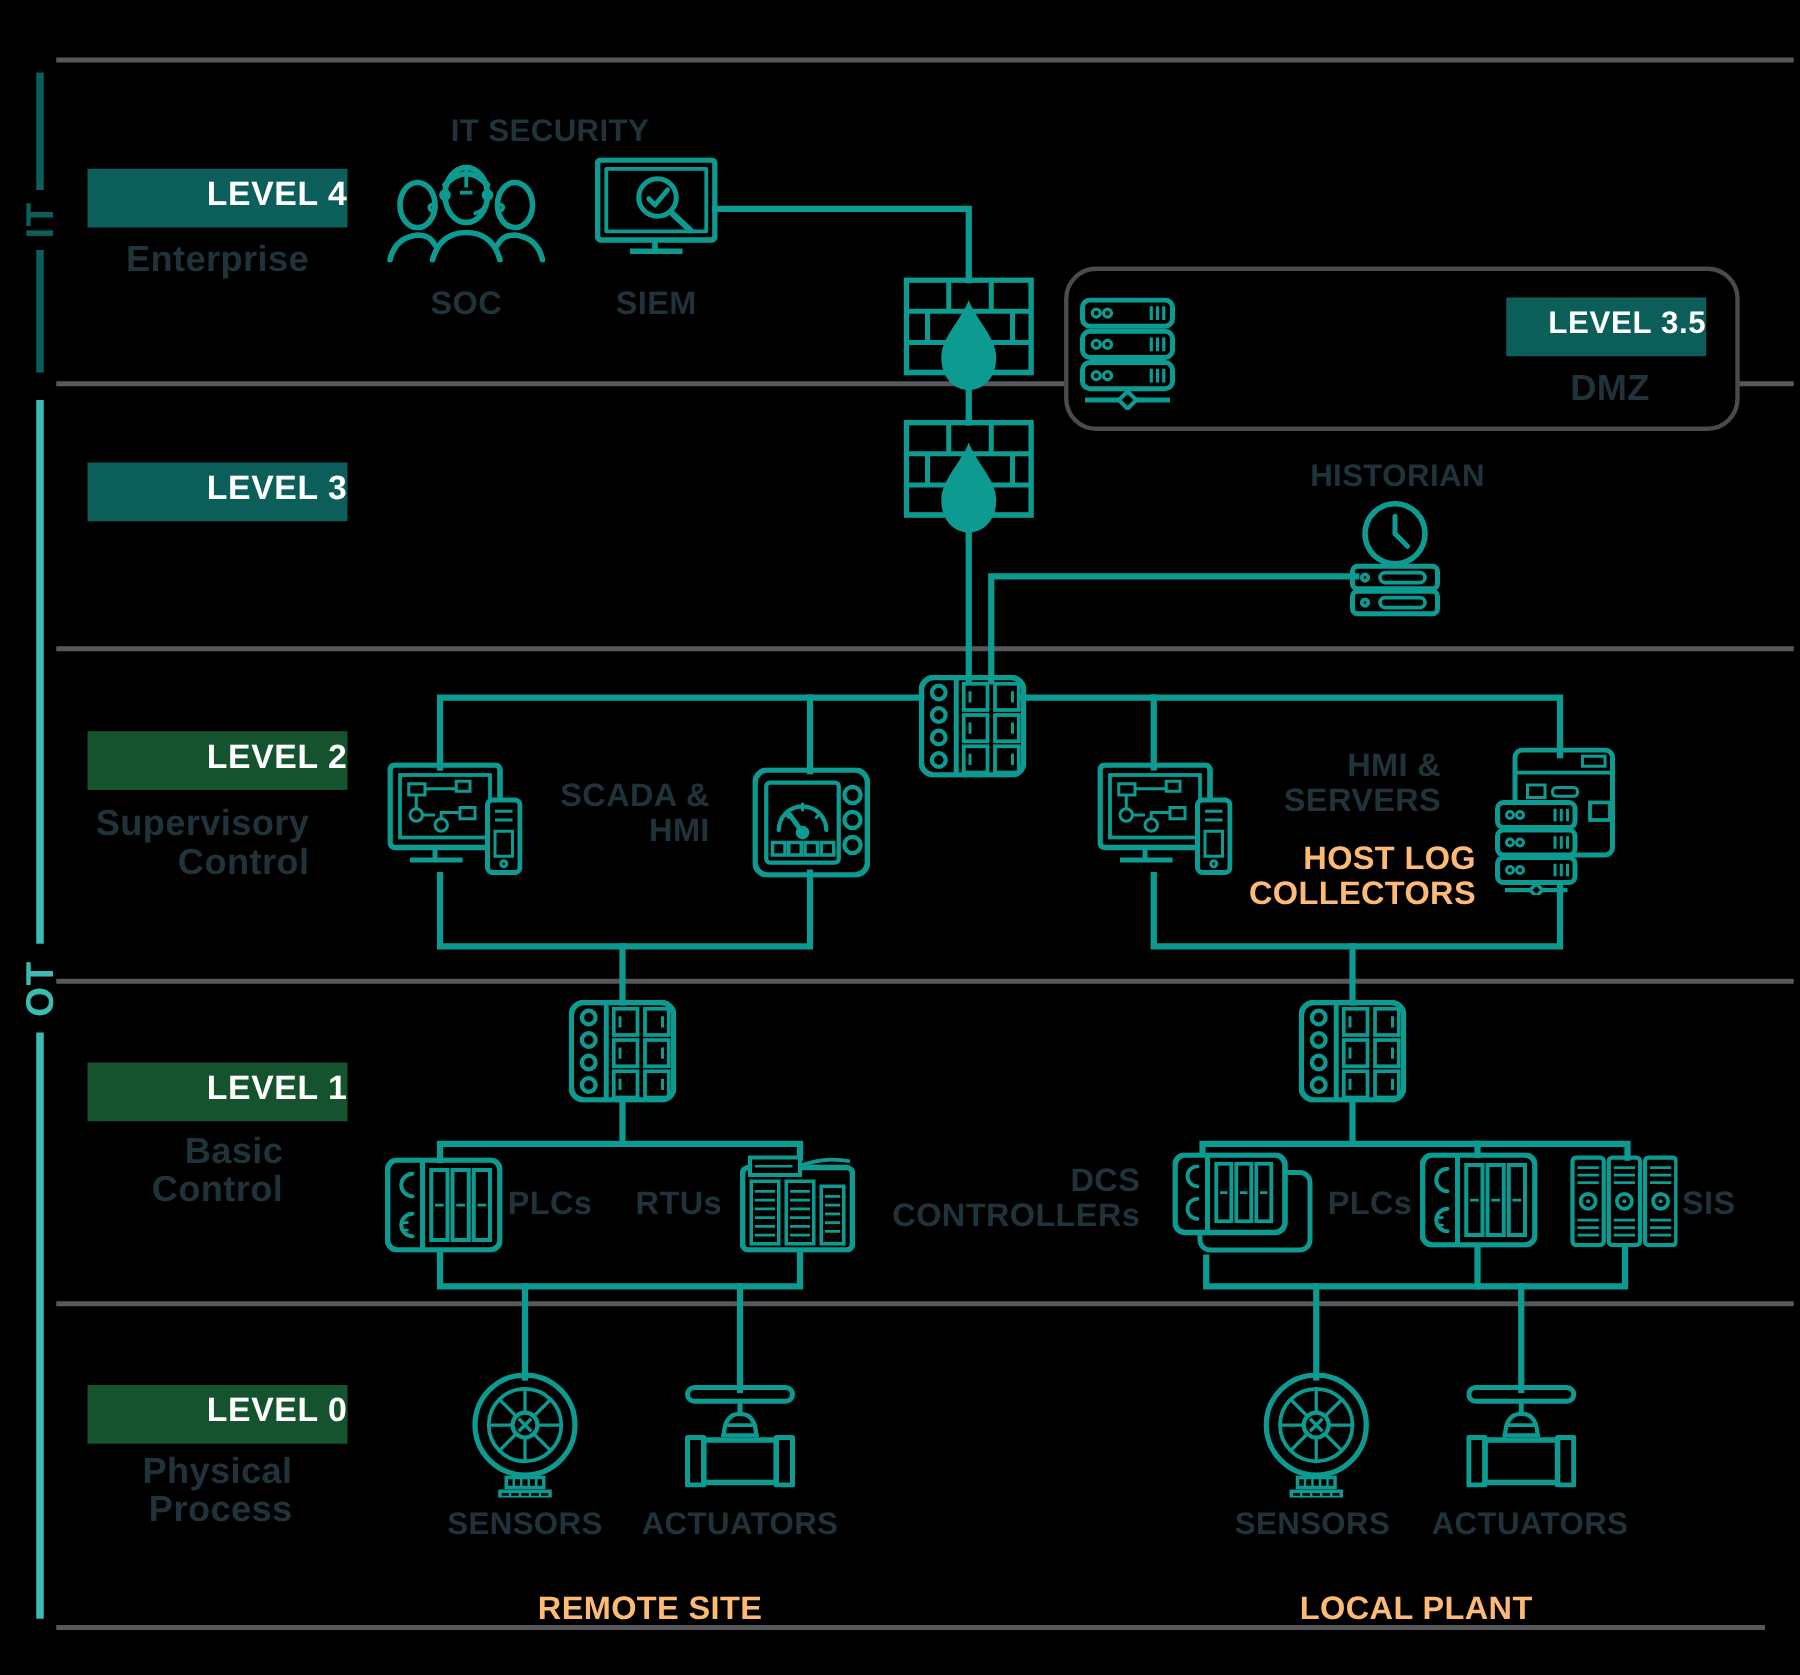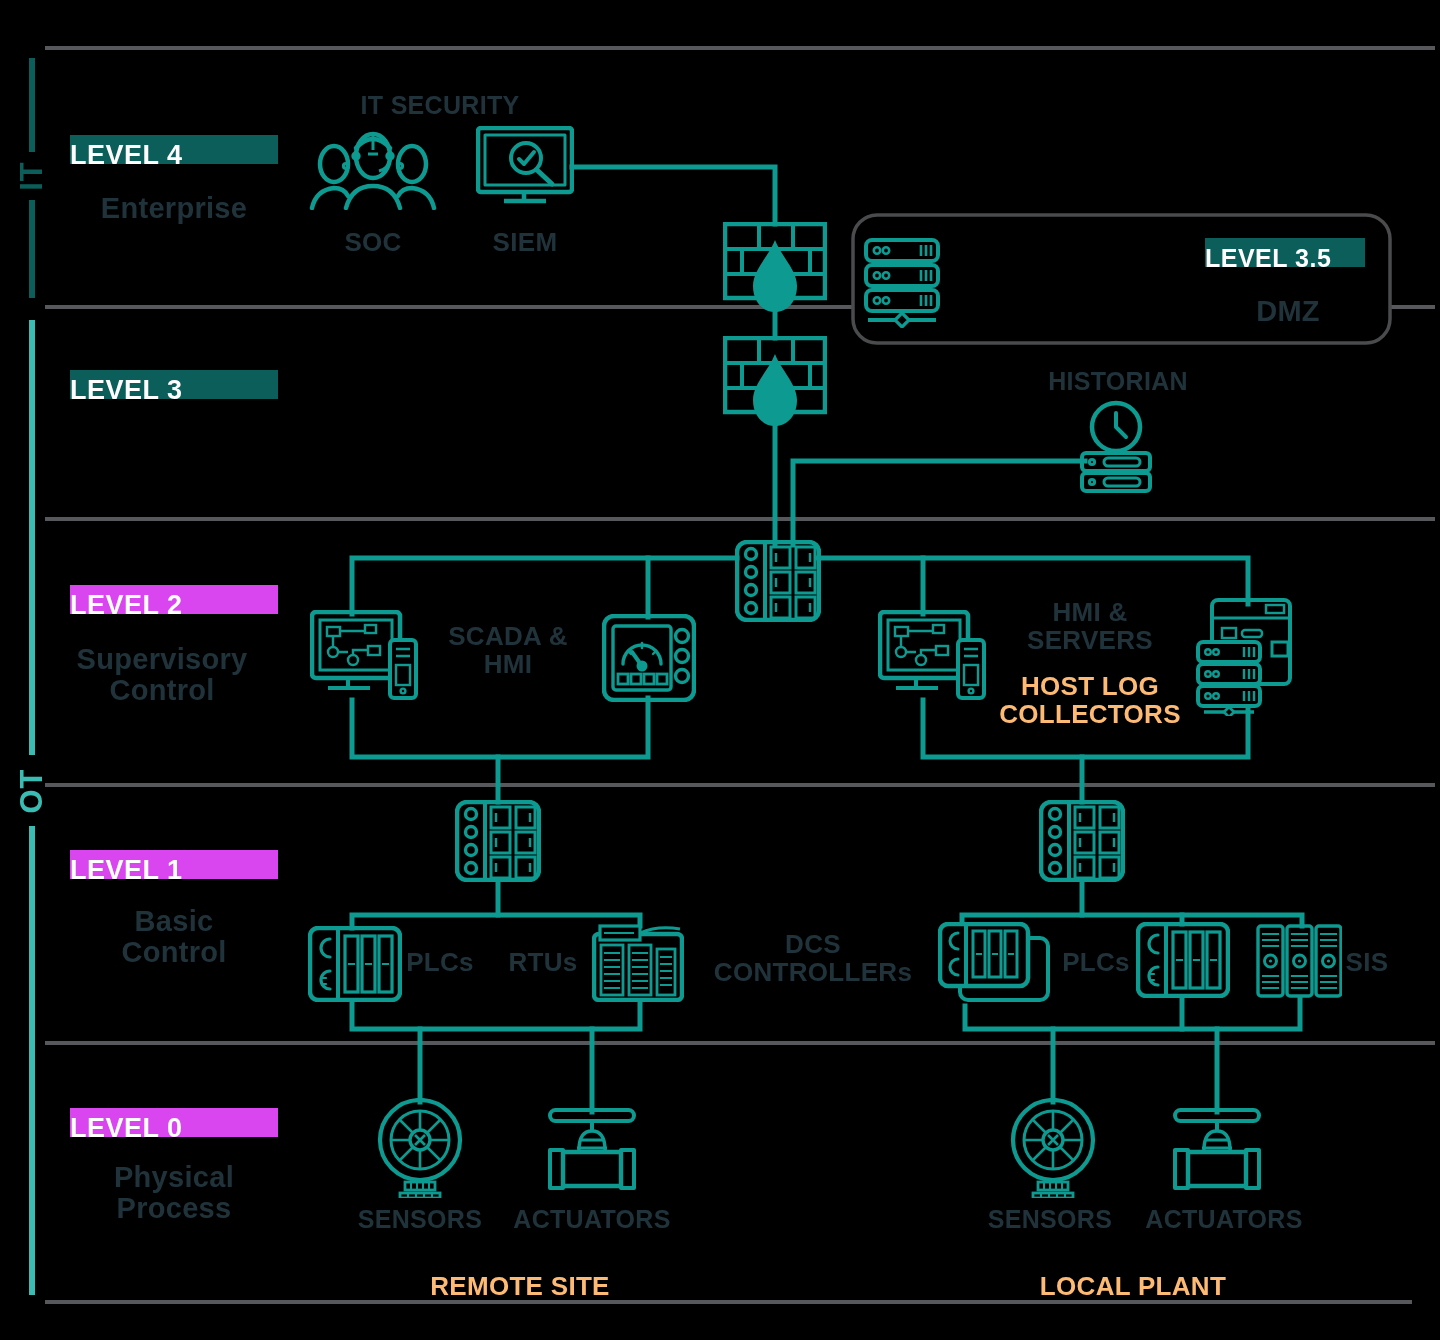--- a/index.html
+++ b/index.html
@@ -3,27 +3,27 @@
 <meta charset="utf-8">
 <style>
   html,body{margin:0;padding:0;background:#000;}
   #canvas{
     position:relative;width:1440px;height:1340px;background:#000000;
     font-family:"Liberation Sans", sans-serif;overflow:hidden;
   }
   svg.lines{position:absolute;left:0;top:0;}
   svg.icon{position:absolute;color:#0d9b91;overflow:visible;}
   .t{position:absolute;white-space:pre-line;font-weight:bold;letter-spacing:.3px;line-height:1.08;}
-  .ctr{transform:translateX(-50%);text-align:center;}
+  .ctr{transform:translateX(-50%);text-align:right;}
   .dark{color:#20333b;}
   .teal{color:#fdba74;}
-  .badge{position:absolute;width:208px;height:29px;line-height:40px;text-align:left;
+  .badge{position:absolute;width:208px;height:47px;line-height:40px;text-align:right;
          color:#ffffff;font-weight:bold;font-size:27px;letter-spacing:.5px;}
   .badge-dark{background:#0b5e59;}
-  .badge-light{background:#d946ef;}
+  .badge-light{background:#14532d;}
   .zone{position:absolute;font-weight:bold;font-size:31px;letter-spacing:1px;
         transform:translate(-50%,-50%) rotate(-90deg);}
   .zone-it{color:#0b5e59;}
   .zone-ot{color:#3abcb2;}
   .fs25{font-size:25px;} .fs26{font-size:26px;} .fs27{font-size:29px;}
 </style>
 </head>
 <body>
 
 <div id="canvas">

